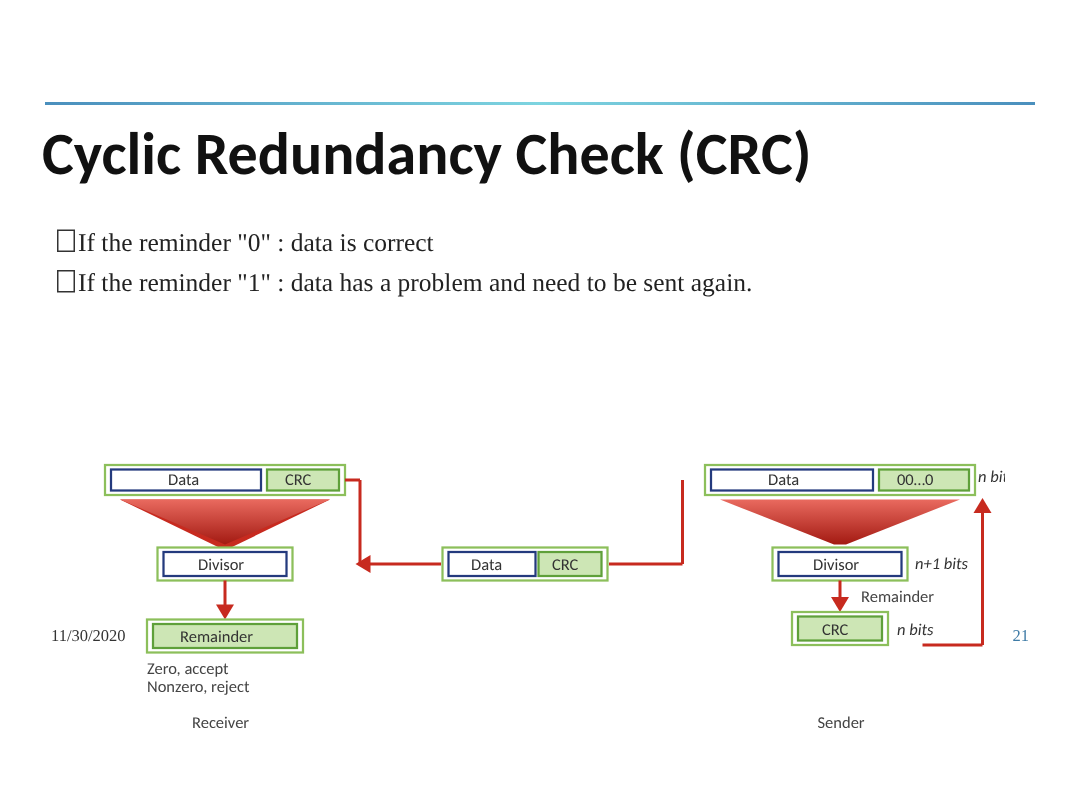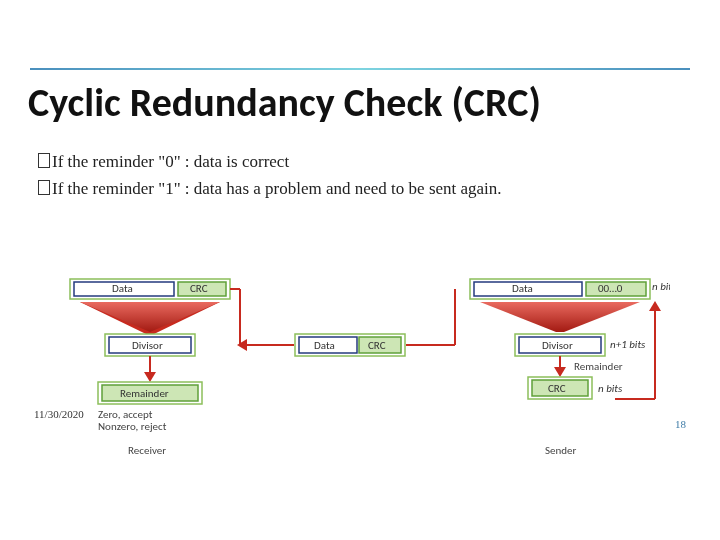--- a/index.html
+++ b/index.html
@@ -51,31 +51,31 @@
     display: inline-block;
     width: 10px; height: 13px;
     border: 1px solid #333;
     margin-right: 2px;
     vertical-align: -1px;
     background: #fff;
     font-size: 0;
   }
   .diagram-area {
     position: absolute;
-    top: 274px;
+    top: 305px;
     left: 50px;
     width: 620px;
     height: 195px;
   }
   .diagram-area svg {
     width: 620px; height: 195px;
   }
   .footer-date {
     position: absolute;
-    bottom: 24px;
+    bottom: 14px;
     left: 34px;
     font-size: 11px;
     color: #333;
     font-family: Georgia, 'Times New Roman', serif;
   }
   .footer-num {
     position: absolute;
     bottom: 14px;
     right: 34px;
     font-size: 11px;
@@ -180,14 +180,14 @@
 
       <line class="dg-arrow-stroke" x1="565" y1="125" x2="605" y2="125"></line>
       <line class="dg-arrow-stroke" x1="605" y1="125" x2="605" y2="35"></line>
       <polygon class="dg-arrow" points="599,37 611,37 605,27"></polygon>
 
       <text class="dg-lbl" x="495" y="180">Sender</text>
     </svg>
   </div>
 
   <div class="footer-date">11/30/2020</div>
-  <div class="footer-num">18</div>
+  <div class="footer-num">21</div>
 </div>
 
 </body></html>

